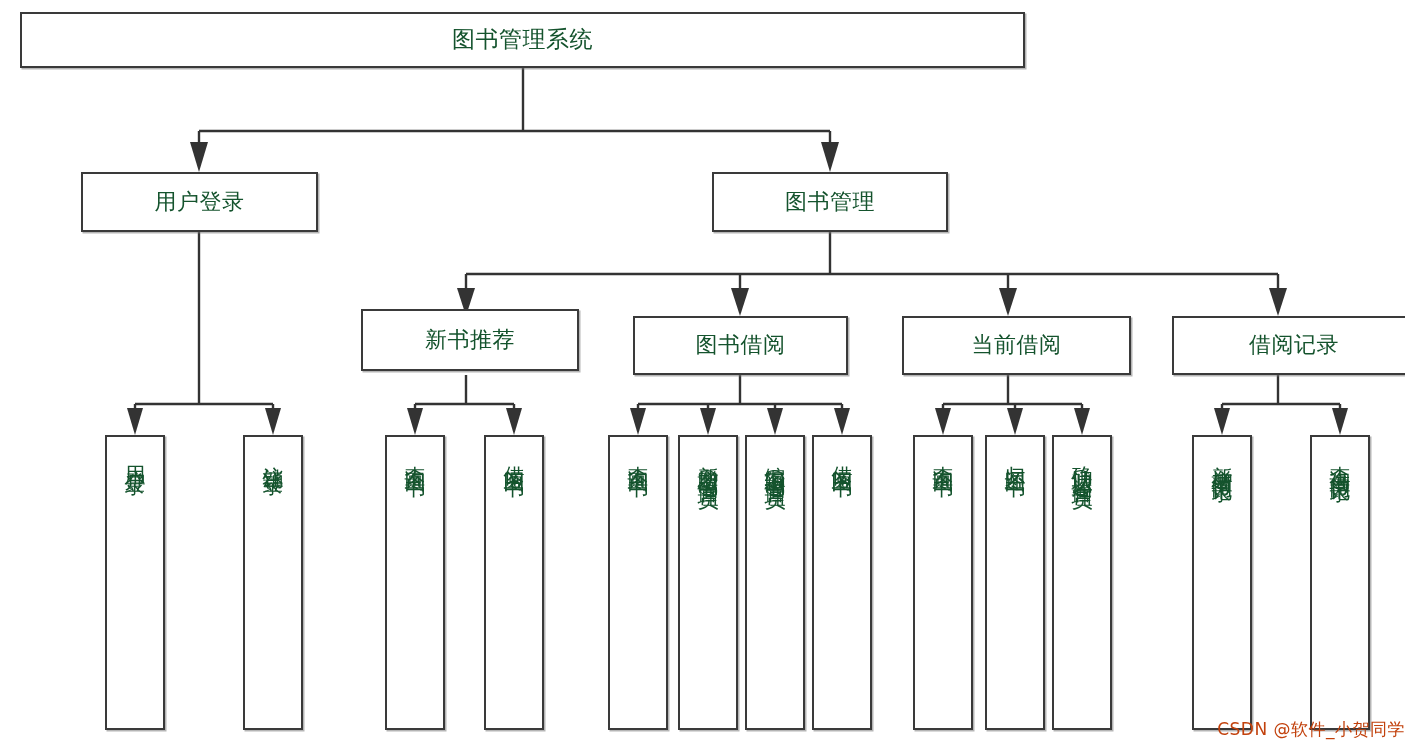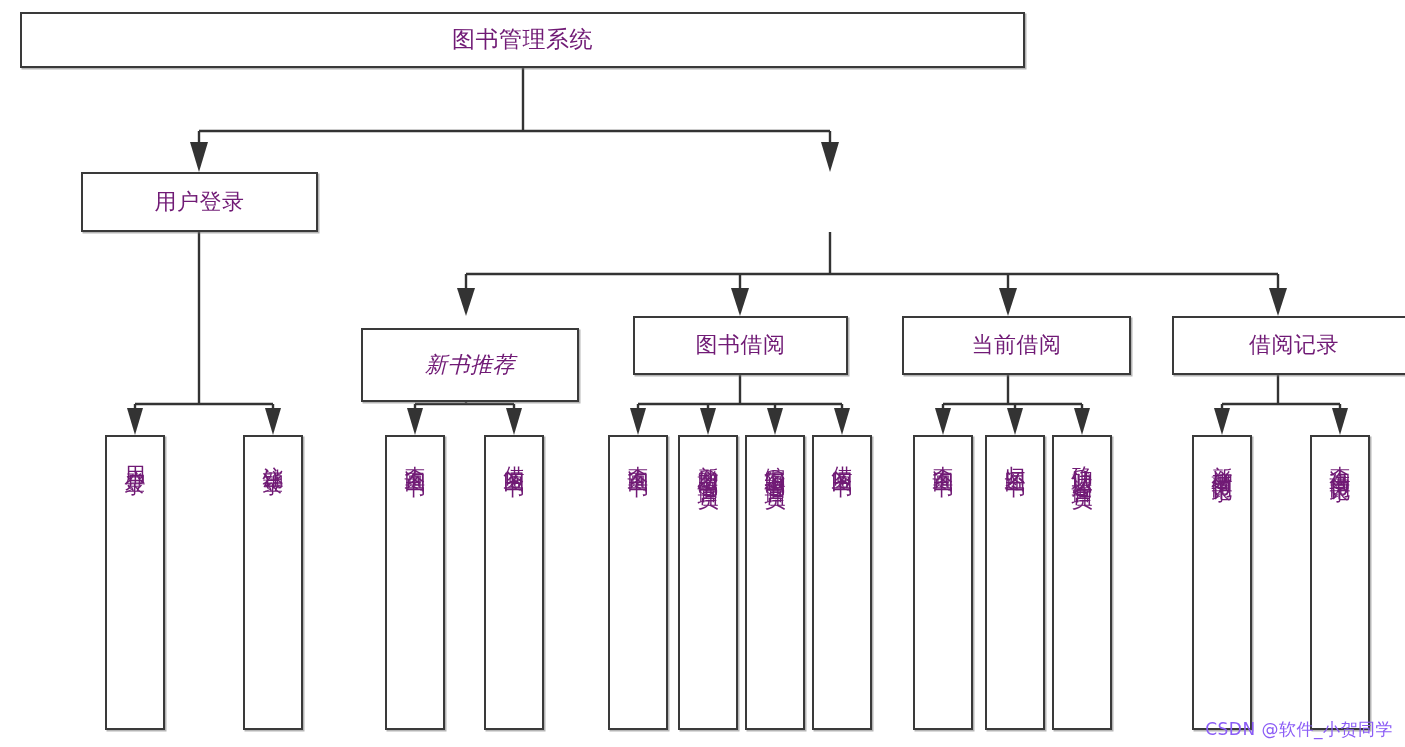--- a/index.html
+++ b/index.html
@@ -26,21 +26,21 @@
     background: #ffffff;
     border: 2px solid #3a3a3a;
     box-shadow: 1.5px 1.5px 0 rgba(120,120,120,0.55);
     display: flex;
     align-items: center;
     justify-content: center;
   }
   .node .label {
     font-size: 22px;
     line-height: 1.12;
-    color: #701a75;
+    color: #14532d;
     letter-spacing: 0.5px;
     white-space: nowrap;
   }
   
   .node.root .label { font-size: 23px; }
   
   .node.leaf {
     align-items: flex-start;
     justify-content: center;
     padding-top: 12px;
@@ -65,24 +65,24 @@
   }
   .edge-svg path, .edge-svg line {
     stroke: #333333;
     stroke-width: 2.4;
     fill: none;
   }
   .arrow-head { fill: #333333; stroke: none; }
   
   .watermark {
     position: absolute;
-    right: 12px;
+    right: 0;
     bottom: 6px;
     font-size: 17px;
-    color: #8b5cf6;
+    color: #c2410c;
     letter-spacing: 0.5px;
     white-space: nowrap;
     user-select: none;
   }
 </style>
 </head>
 <body>
 
 <div id="canvas">
 
@@ -149,22 +149,25 @@
     <polygon class="arrow-head" points="1340,435 1332,408 1348,408"></polygon>
   </svg>
 
   <div class="node root" style="left:20px; top:12px; width:1005px; height:56px;">
     <span class="label">图书管理系统</span>
   </div>
 
   <div class="node" style="left:81px; top:172px; width:237px; height:60px;">
     <span class="label">用户登录</span>
   </div>
-
-  <div class="node" style="left:361px; top:328px; width:218px; height:74px;font-style:italic;">
+  <div class="node" style="left:712px; top:172px; width:236px; height:60px;">
+    <span class="label">图书管理</span>
+  </div>
+
+  <div class="node" style="left:361px; top:309px; width:218px; height:62px;">
     <span class="label">新书推荐</span>
   </div>
   <div class="node" style="left:633px; top:316px; width:215px; height:59px;align-items:center;">
     <span class="label">图书借阅</span>
   </div>
   <div class="node" style="left:902px; top:316px; width:229px; height:59px;">
     <span class="label">当前借阅</span>
   </div>
   <div class="node" style="left:1172px; top:316px; width:244px; height:59px;">
     <span class="label">借阅记录</span>

